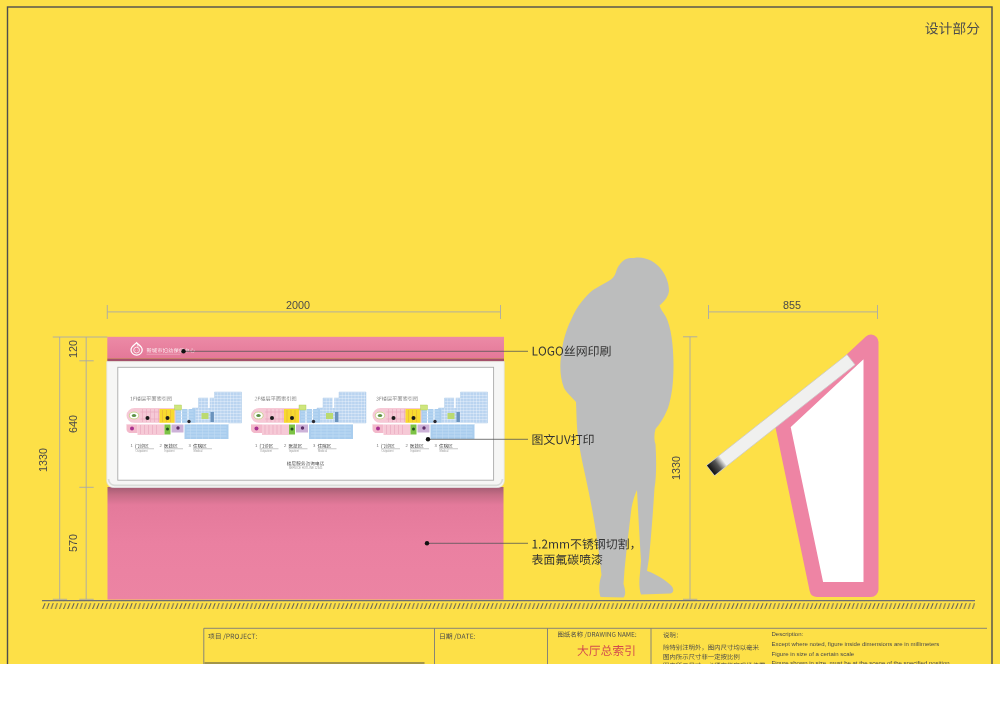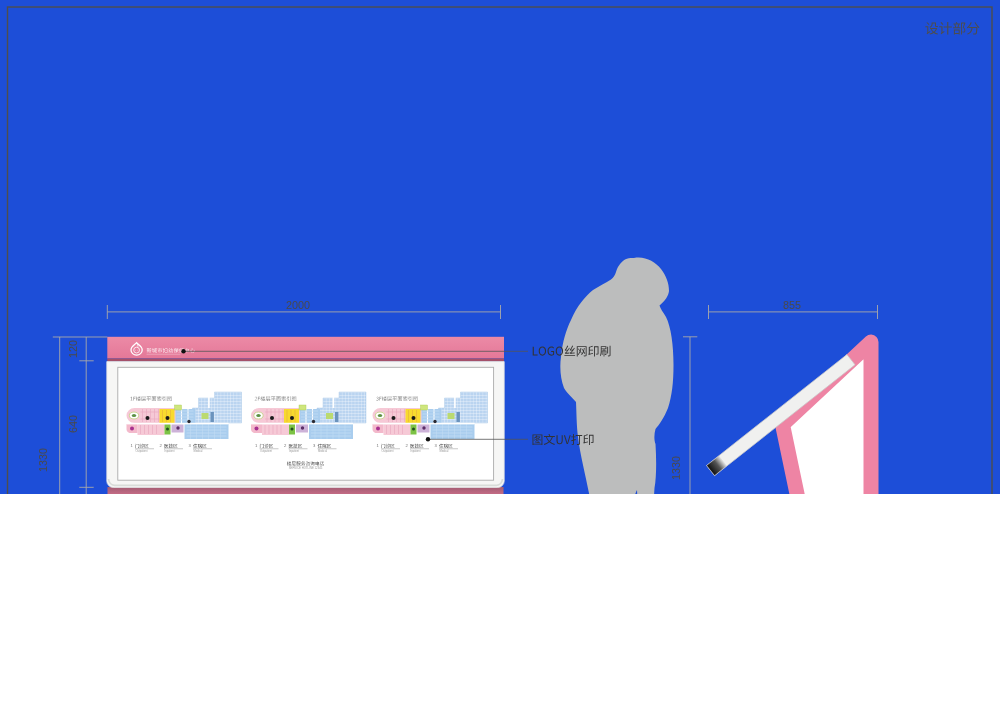--- a/index.html
+++ b/index.html
@@ -1,15 +1,15 @@
 <!DOCTYPE html>
 <html><head><meta charset="utf-8"><style>
 html,body{margin:0;padding:0;background:#fff;}
 body{font-family:"Liberation Sans",sans-serif;}
-#page{position:relative;width:1000px;height:494px;overflow:hidden;background:#1d4ed8;}
+#page{position:relative;width:1000px;height:664px;overflow:hidden;background:#fde047;}
 </style></head><body>
 <div id="page">
 <svg width="1000" height="706" viewBox="0 0 1000 706">
 <defs>
 <linearGradient id="bodyg" x1="0" y1="0" x2="0" y2="1">
 <stop offset="0" stop-color="#a35c72"></stop>
           <stop offset="0.07" stop-color="#c76d87"></stop>
 <stop offset="0.16" stop-color="#e47a9b"></stop>
           <stop offset="0.5" stop-color="#ea80a1"></stop>
 <stop offset="1" stop-color="#ec84a3"></stop>

